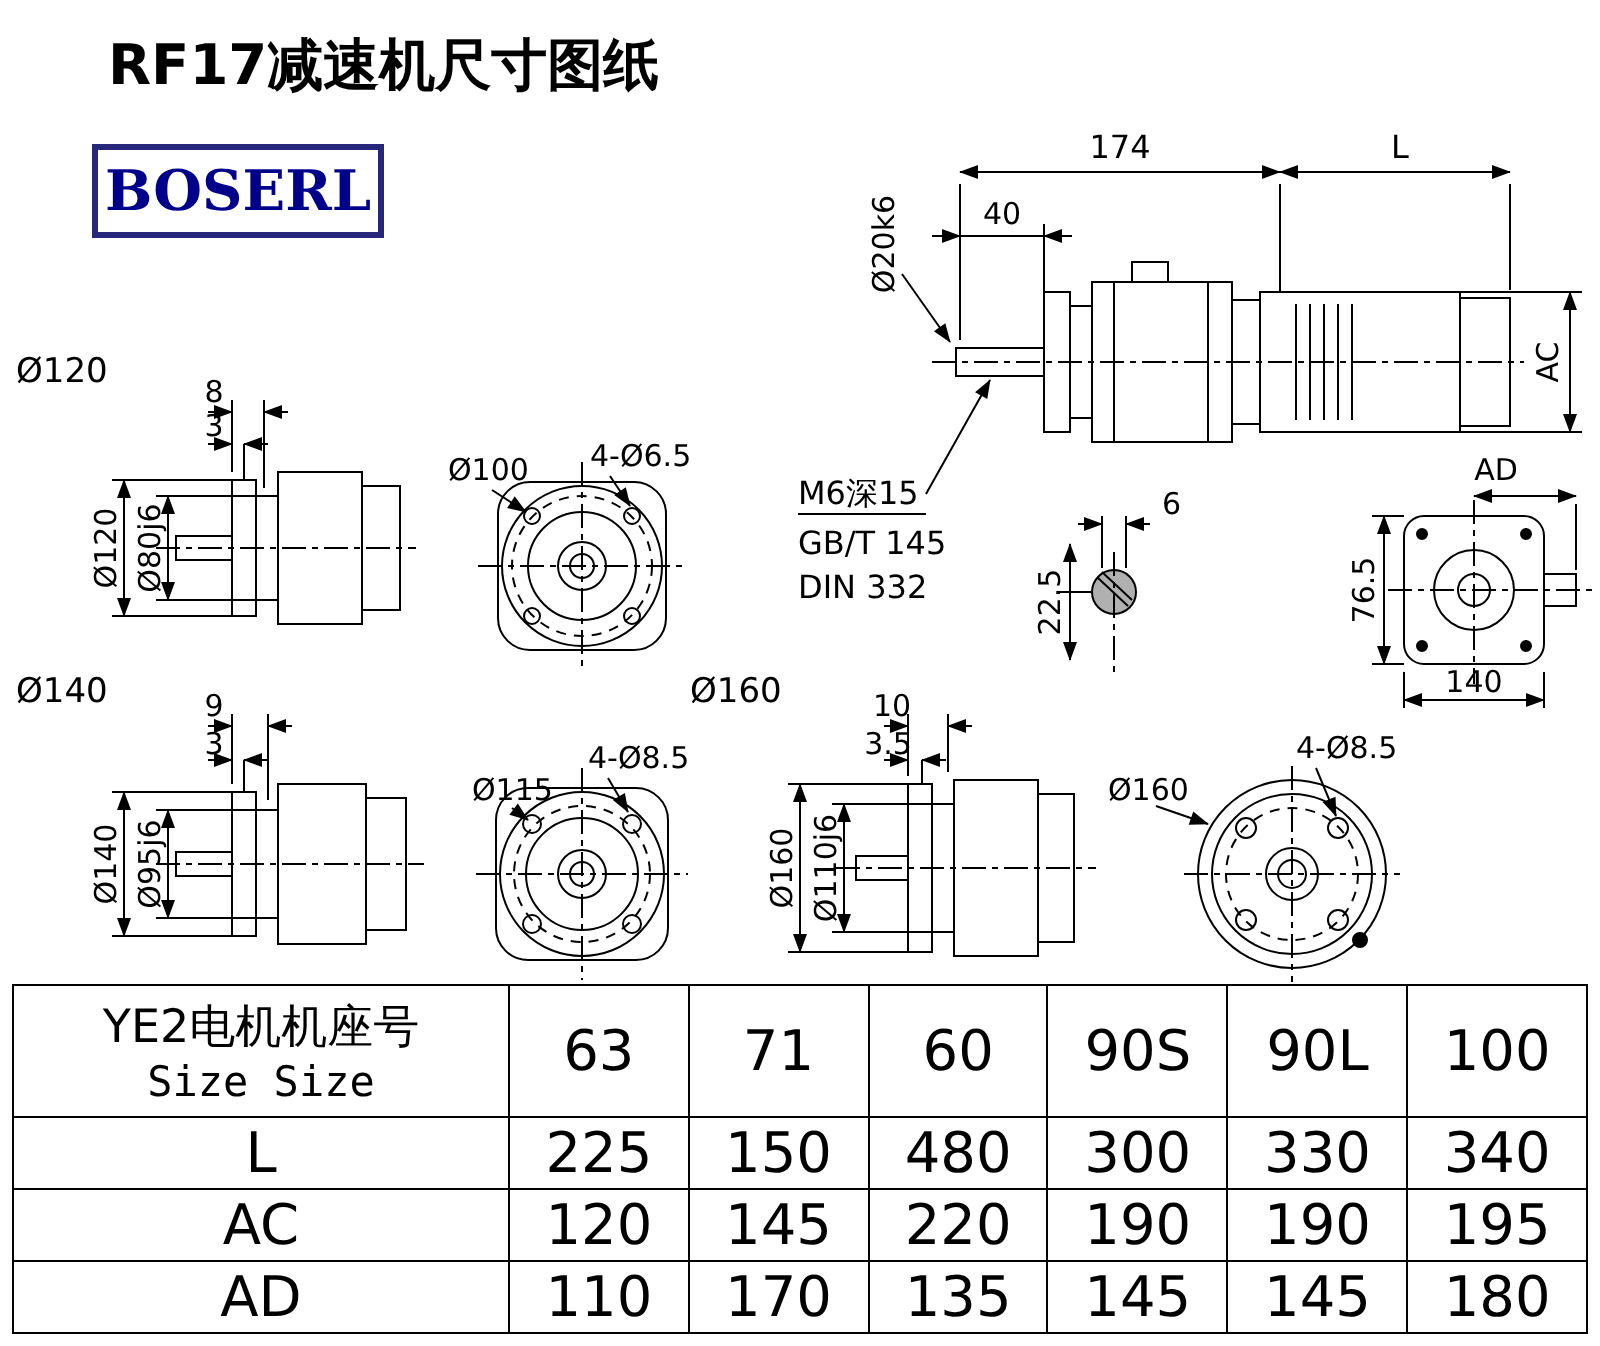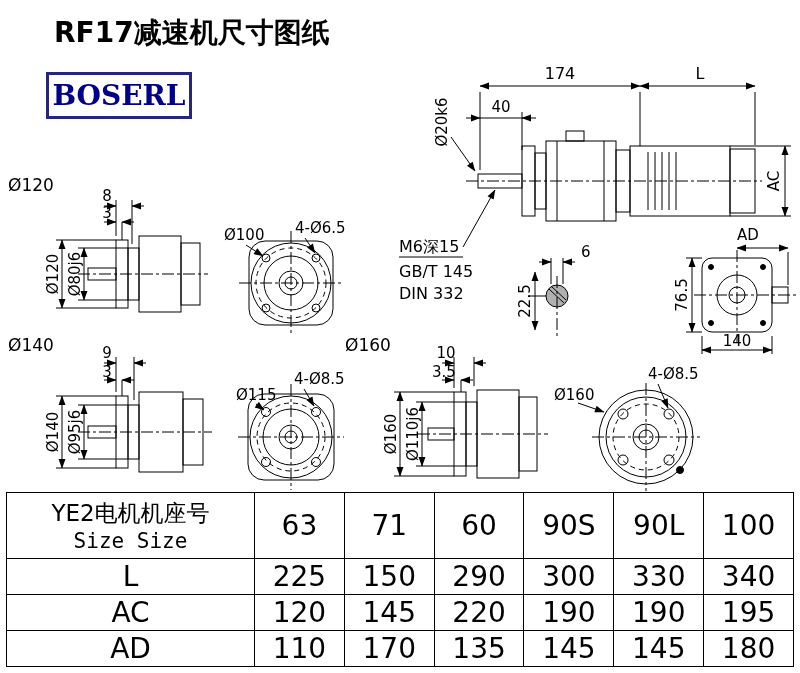--- a/index.html
+++ b/index.html
@@ -315,21 +315,21 @@
           <th class="cell-num">71</th>
           <th class="cell-num">60</th>
           <th class="cell-num">90S</th>
           <th class="cell-num">90L</th>
           <th class="cell-num">100</th>
         </tr>
         <tr class="datarow">
           <td class="cell-num">L</td>
           <td class="cell-num">225</td>
           <td class="cell-num">150</td>
-          <td class="cell-num">290</td>
+          <td class="cell-num">480</td>
           <td class="cell-num">300</td>
           <td class="cell-num">330</td>
           <td class="cell-num">340</td>
         </tr>
         <tr class="datarow">
           <td class="cell-num">AC</td>
           <td class="cell-num">120</td>
           <td class="cell-num">145</td>
           <td class="cell-num">220</td>
           <td class="cell-num">190</td>

